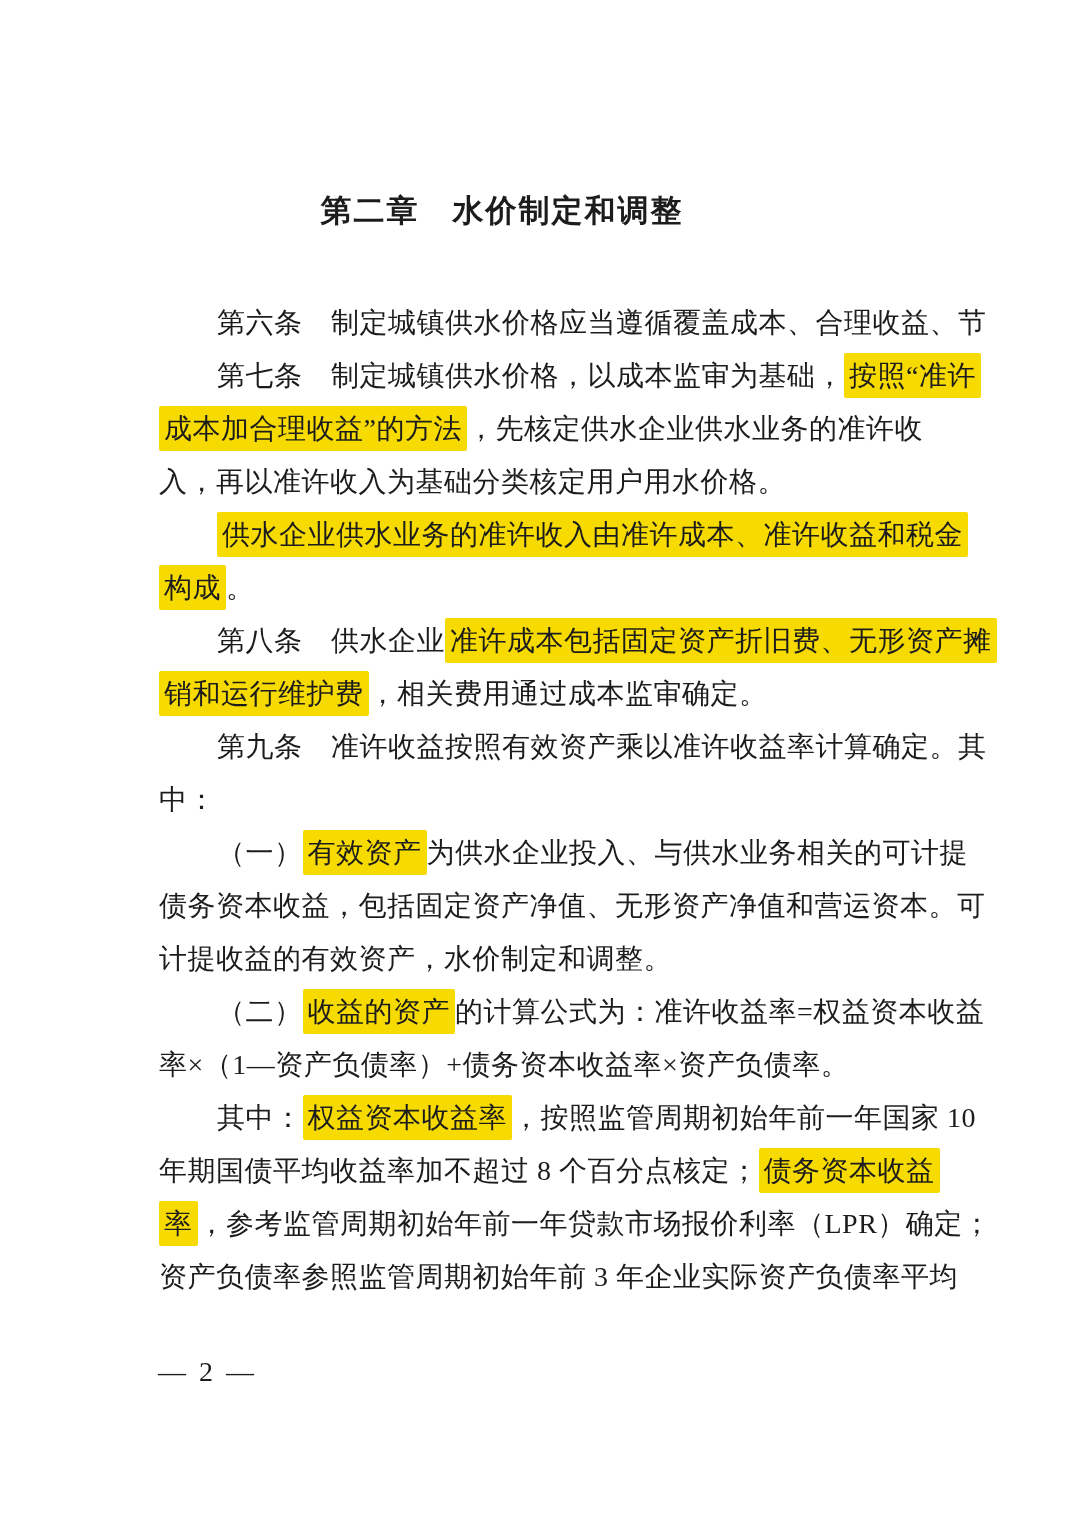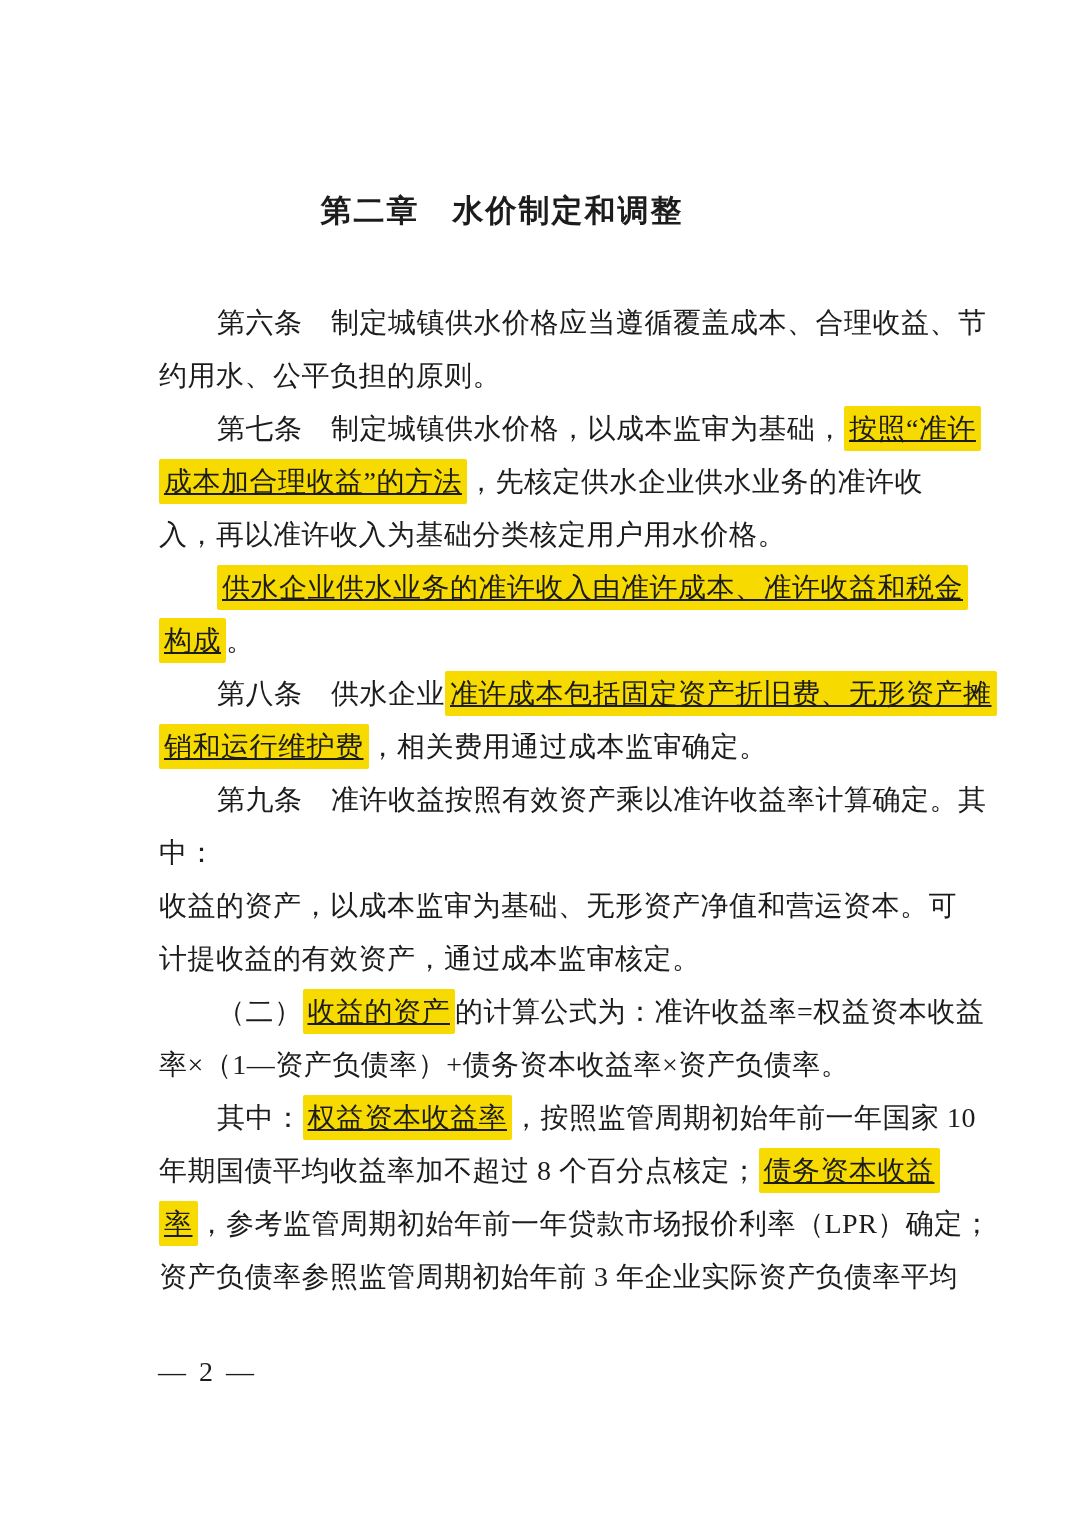--- a/index.html
+++ b/index.html
@@ -44,52 +44,51 @@
     white-space: nowrap;
   }
   .line.indent {
     padding-left: 58px;
   }
   .hl {
     background: var(--hl, #F7DB00);
     padding: 7px 5px;
     border-radius: 2px;
     box-decoration-break: slice;
-    text-decoration: underline;
   }
   .footer {
     position: absolute;
     top: 1350px;
     left: 158px;
     font-size: 28px;
     line-height: 44px;
     letter-spacing: 3px;
     color: var(--text, #1c1c1c);
   }
 </style>
 </head>
 <body>
 
 <div class="page">
   <h1 class="title">第二章　水价制定和调整</h1>
 
   <div class="body-text" id="body-lines">
       <div class="line indent"><span>第六条　制定城镇供水价格应当遵循覆盖成本、合理收益、节</span></div>
-      <div class="line"><span>约用水、公平负担的原则。</span></div>
       <div class="line indent"><span>第七条　制定城镇供水价格，以成本监审为基础，</span><span class="hl">按照“准许</span></div>
       <div class="line"><span class="hl">成本加合理收益”的方法</span><span>，先核定供水企业供水业务的准许收</span></div>
       <div class="line"><span>入，再以准许收入为基础分类核定用户用水价格。</span></div>
       <div class="line indent"><span class="hl">供水企业供水业务的准许收入由准许成本、准许收益和税金</span></div>
       <div class="line"><span class="hl">构成</span><span>。</span></div>
       <div class="line indent"><span>第八条　供水企业</span><span class="hl">准许成本包括固定资产折旧费、无形资产摊</span></div>
       <div class="line"><span class="hl">销和运行维护费</span><span>，相关费用通过成本监审确定。</span></div>
       <div class="line indent"><span>第九条　准许收益按照有效资产乘以准许收益率计算确定。其</span></div>
       <div class="line"><span>中：</span></div>
-      <div class="line"><span>收益的资产，以成本监审为基础、无形资产净值和营运资本。可</span></div>
-      <div class="line"><span>计提收益的有效资产，通过成本监审核定。</span></div>
+      <div class="line indent"><span>（一）</span><span class="hl">有效资产</span><span>为供水企业投入、与供水业务相关的可计提</span></div>
+      <div class="line"><span>债务资本收益，包括固定资产净值、无形资产净值和营运资本。可</span></div>
+      <div class="line"><span>计提收益的有效资产，水价制定和调整。</span></div>
       <div class="line indent"><span>（二）</span><span class="hl">收益的资产</span><span>的计算公式为：准许收益率=权益资本收益</span></div>
       <div class="line"><span>率×（1—资产负债率）+债务资本收益率×资产负债率。</span></div>
       <div class="line indent"><span>其中：</span><span class="hl">权益资本收益率</span><span>，按照监管周期初始年前一年国家 10</span></div>
       <div class="line"><span>年期国债平均收益率加不超过 8 个百分点核定；</span><span class="hl">债务资本收益</span></div>
       <div class="line"><span class="hl">率</span><span>，参考监管周期初始年前一年贷款市场报价利率（LPR）确定；</span></div>
       <div class="line"><span>资产负债率参照监管周期初始年前 3 年企业实际资产负债率平均</span></div>
     </div>
 
   <div class="footer">— 2 —</div>
 </div>

